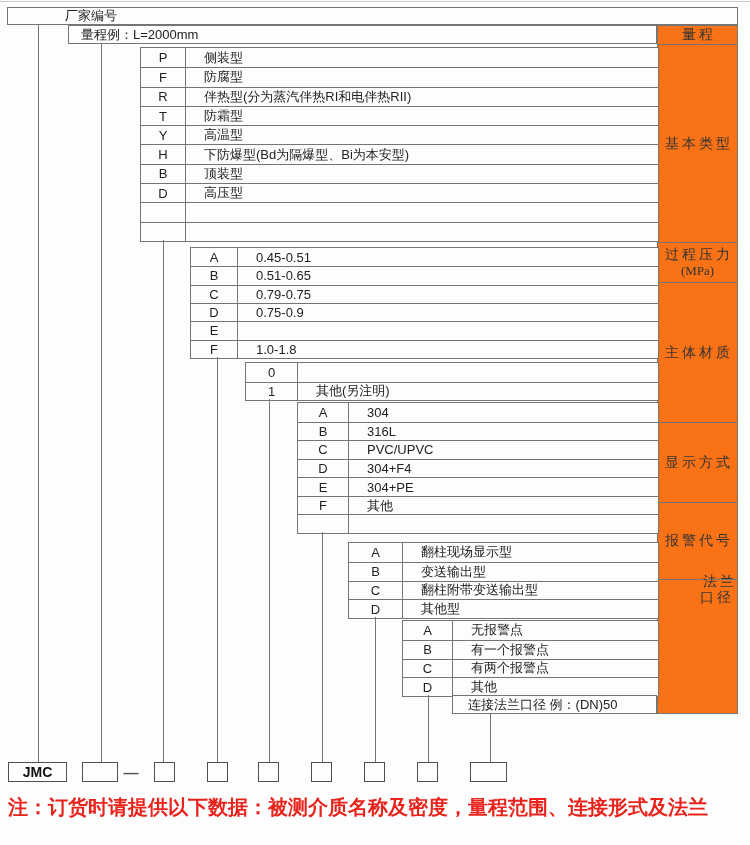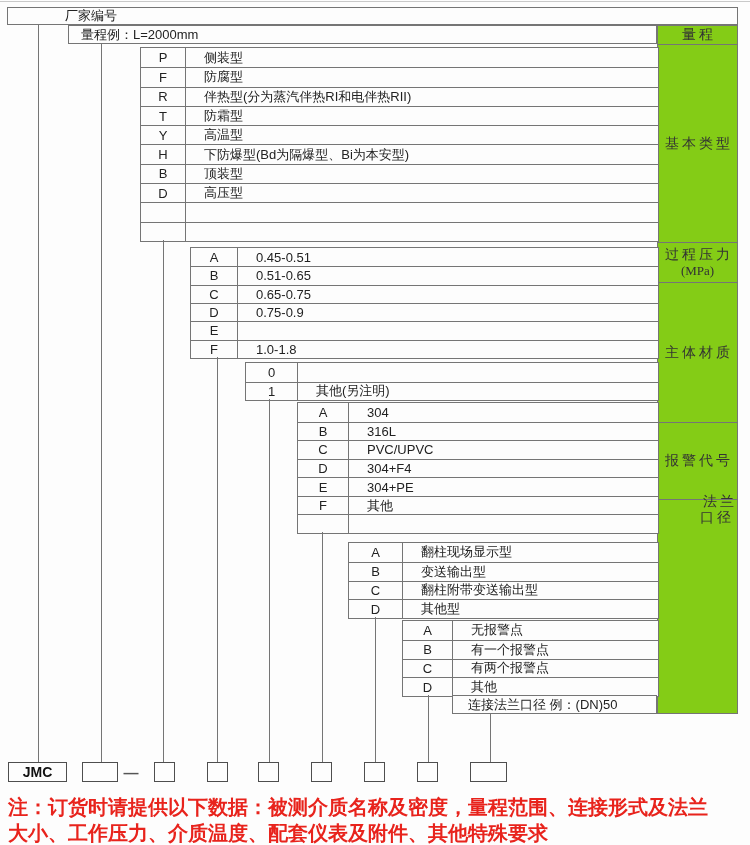--- a/index.html
+++ b/index.html
@@ -16,21 +16,21 @@
     position:absolute; box-sizing:border-box;
     border:1px solid #757575; background:#fdfdfd;
     display:flex; align-items:center; font-size:13px;
   }
   #manufacturer-row { left:7px; top:7px; width:731px; height:18px; padding-left:57px; }
   #range-row        { left:68px; top:25px; width:589px; height:19px; padding-left:12px; }
   #flange-row       { left:452px; top:695px; width:205px; height:19px; padding-left:15px; }
 
   #label-col {
     position:absolute; left:657px; top:25px; width:81px; height:689px;
-    box-sizing:border-box; border:1px solid #757575; background:#84cc16;
+    box-sizing:border-box; border:1px solid #757575; background:#f97316;
   }
   .cat-cell {
     box-sizing:border-box; border-bottom:1px solid #757575;
     display:flex; flex-direction:column; justify-content:center; align-items:center;
     font-family:"Liberation Serif", serif; font-size:14px; color:#333;
   }
   .cat-cell:last-child { border-bottom:none; }
   .cat-line { letter-spacing:3px; text-indent:3px; line-height:16px; }
   .cat-line.sub { letter-spacing:0; text-indent:0; font-size:13px; }
 
@@ -84,20 +84,23 @@
       <div class="cat-cell" style="height: 198px; justify-content: center;">
         <div class="cat-line">基本类型</div>
       </div>
       <div class="cat-cell" style="height: 40px;">
         <div class="cat-line">过程压力</div>
         <div class="cat-line sub">(MPa)</div>
       </div>
       <div class="cat-cell" style="height: 140px;">
         <div class="cat-line">主体材质</div>
       </div>
+      <div class="cat-cell" style="height: 80px;">
+        <div class="cat-line">显示方式</div>
+      </div>
       <div class="cat-cell" style="height: 77px; font-family: Liberation Mono, monospace;">
         <div class="cat-line">报警代号</div>
       </div>
       <div class="cat-cell" style="height: 19px; padding-left: 42px;">
         <div class="cat-line">法兰口径</div>
       </div>
     </div>
 
   <div id="groups">
       <div class="selection-table" style="left: 140px; top: 47px; width: 517px;">
@@ -146,21 +149,21 @@
         <div class="trow" style="height: 18.34px;">
           <div class="tcode" style="width: 47px;">A</div>
           <div class="tdesc">0.45-0.51</div>
         </div>
         <div class="trow" style="height: 18.34px;">
           <div class="tcode" style="width: 47px;">B</div>
           <div class="tdesc">0.51-0.65</div>
         </div>
         <div class="trow" style="height: 18.34px;">
           <div class="tcode" style="width: 47px;">C</div>
-          <div class="tdesc">0.65-0.75</div>
+          <div class="tdesc">0.79-0.75</div>
         </div>
         <div class="trow" style="height: 18.34px;">
           <div class="tcode" style="width: 47px;">D</div>
           <div class="tdesc">0.75-0.9</div>
         </div>
         <div class="trow" style="height: 18.34px;">
           <div class="tcode" style="width: 47px;">E</div>
         </div>
         <div class="trow" style="height: 18.34px;">
           <div class="tcode" style="width: 47px;">F</div>
@@ -270,15 +273,14 @@
       <div class="code-box" style="left: 207px; width: 21px;"></div>
       <div class="code-box" style="left: 258px; width: 21px;"></div>
       <div class="code-box" style="left: 311px; width: 21px;"></div>
       <div class="code-box" style="left: 364px; width: 21px;"></div>
       <div class="code-box" style="left: 417px; width: 21px;"></div>
       <div class="code-box" style="left: 470px; width: 37px;"></div>
     </div>
 
   <div id="order-note" style="color: rgb(232, 35, 28);">
     <div>注：订货时请提供以下数据：被测介质名称及密度，量程范围、连接形式及法兰</div>
-    <div>大小、工作压力、介质温度、配套仪表及附件、其他特殊要求</div>
   </div>
 </div>
 
 </body></html>

